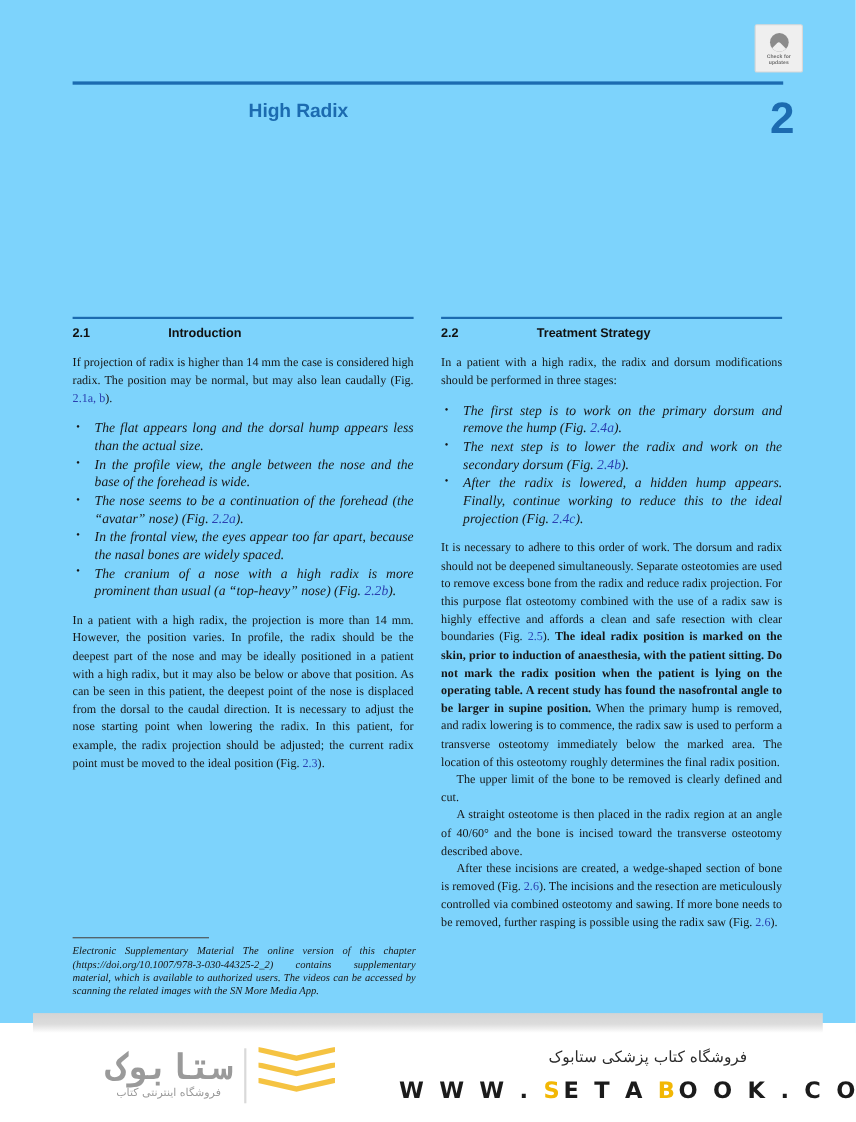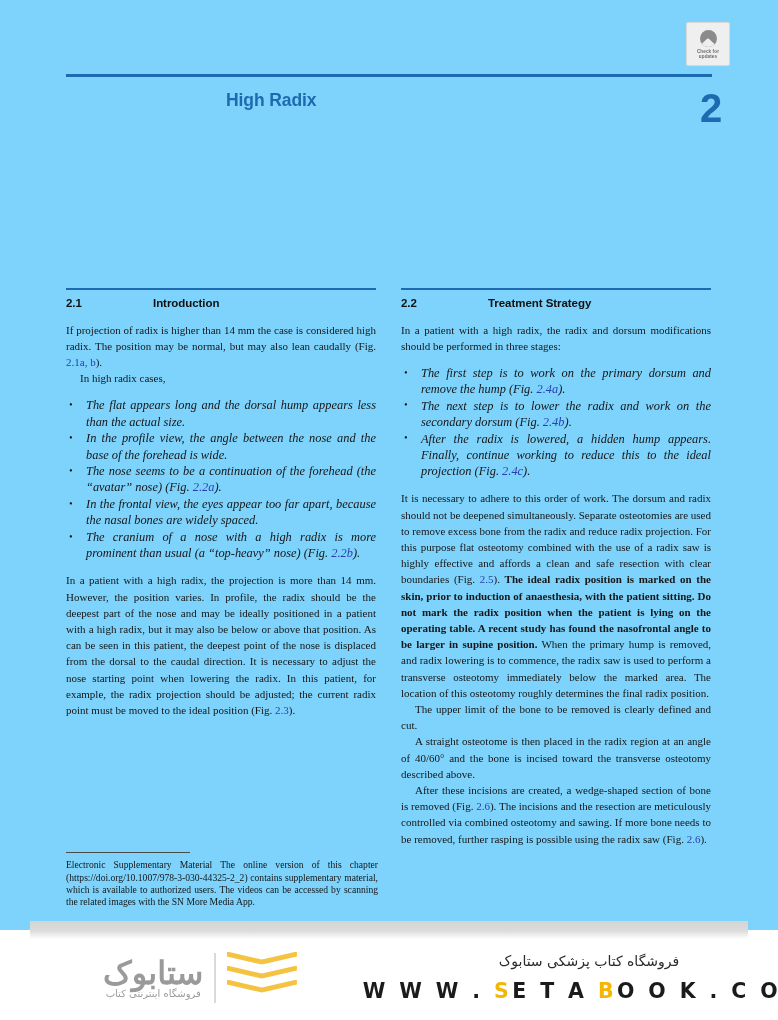--- a/index.html
+++ b/index.html
@@ -184,20 +184,21 @@
     height: 1.1px;
     background: #4a4a4a;
     margin-bottom: 6px;
   }
   .footnote p {
     margin: 0;
     font-size: 9.6px;
     line-height: 12.4px;
     text-align: justify;
     color: #161616;
+    font-style: italic;
   }
 
   
   .page-shadow {
     position: absolute;
     left: 30px;
     top: 921px;
     width: 718px;
     height: 18px;
     background: linear-gradient(to bottom, #d4d4d4 0%, #dcdcdc 55%, #ffffff 100%);
@@ -227,21 +228,21 @@
     align-items: center;
     gap: 11px;
     transform: translateY(-2px);
   }
   .brand-word {
     display: flex;
     flex-direction: column;
     align-items: center;
   }
   .brand-word .w-main {
-    font-family: Liberation Sans, sans-serif;
+    font-family: Liberation Mono, monospace;
     font-size: 32px;
     font-weight: bold;
     letter-spacing: 1px;
     line-height: 34px;
     color: #9a9a9a;
     direction: rtl;
   }
   .brand-word .w-sub {
     font-family: "DejaVu Sans", sans-serif;
     font-size: 10px;
@@ -318,21 +319,20 @@
 
     <div class="col">
       <div class="sec-rule"></div>
       <div class="sec-head">
         <span class="sec-num">2.1</span>
         <span>Introduction</span>
       </div>
 
       <p class="body"><span>If projection of radix is higher than 14 mm the case is considered high radix. The position may be normal, but may also lean caudally (Fig. </span><span class="ref">2.1a, b</span><span>).</span></p>
 
-      <p class="body">In high radix cases,</p>
 
       <ul class="bullets">
         <li><span>The flat appears long and the dorsal hump appears less than the actual size.</span><span class="ref"></span><span></span></li>
         <li><span>In the profile view, the angle between the nose and the base of the forehead is wide.</span><span class="ref"></span><span></span></li>
         <li><span>The nose seems to be a continuation of the forehead (the “avatar” nose) (Fig. </span><span class="ref">2.2a</span><span>).</span></li>
         <li><span>In the frontal view, the eyes appear too far apart, because the nasal bones are widely spaced.</span><span class="ref"></span><span></span></li>
         <li><span>The cranium of a nose with a high radix is more prominent than usual (a “top-heavy” nose) (Fig. </span><span class="ref">2.2b</span><span>).</span></li>
       </ul>
 
       <p class="body gap"><span>In a patient with a high radix, the projection is more than 14 mm. However, the position varies. In profile, the radix should be the deepest part of the nose and may be ideally positioned in a patient with a high radix, but it may also be below or above that position. As can be seen in this patient, the deepest point of the nose is displaced from the dorsal to the caudal direction. It is necessary to adjust the nose starting point when lowering the radix. In this patient, for example, the radix projection should be adjusted; the current radix point must be moved to the ideal position (Fig. </span><span class="ref">2.3</span><span>).</span></p>

